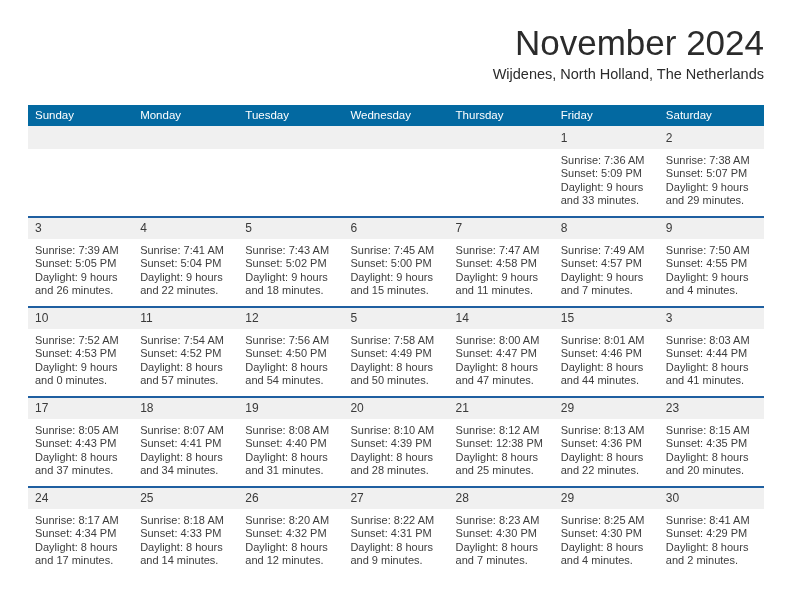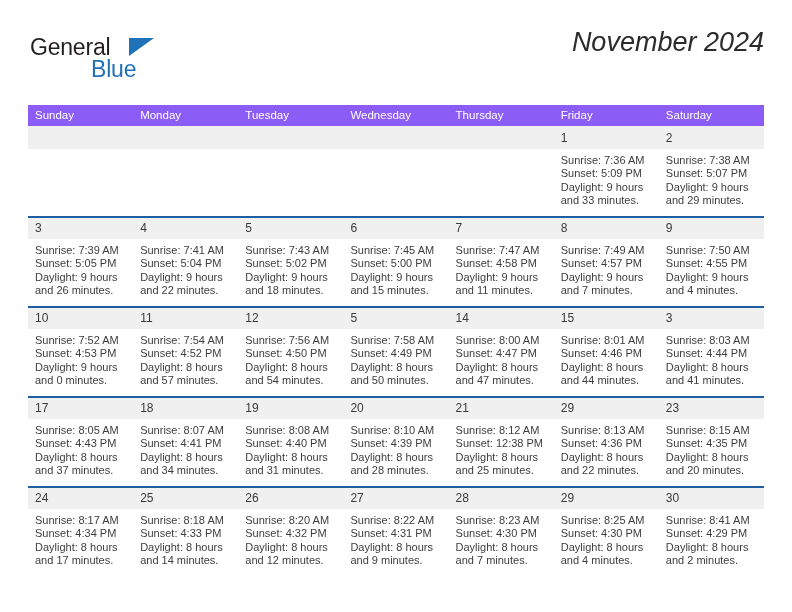--- a/index.html
+++ b/index.html
@@ -65,25 +65,24 @@
     line-height: 26px;
   }
 
   .titles {
     position: absolute;
     right: 0;
     top: 0;
     text-align: right;
   }
   .cal-title {
-    font-size: 27px;
+    font-size: 35px;
     color: #2b2b2b;
     line-height: 33px;
     white-space: nowrap;
-    font-style: italic;
   }
   .cal-sub {
     margin-top: 6px;
     font-size: 14.5px;
     color: #2b2b2b;
     line-height: 18px;
     white-space: nowrap;
   }
 
   
@@ -91,21 +90,21 @@
     position: absolute;
     left: 28px;
     top: 105px;
     width: 736px;
     border-collapse: collapse;
     table-layout: fixed;
   }
   .cal col { width: 105.15px; }
 
   .cal thead th {
-    background: #8b5cf6;
+    background: #0369a1;
     color: #ffffff;
     font-size: 11.5px;
     font-weight: normal;
     text-align: left;
     padding: 4px 0 5px 7px;
     height: 12px;
     border: 0;
   }
 
   .wk-sep td {
@@ -147,28 +146,24 @@
   .info .wrap { white-space: normal; }
   td.blankcell .daynum { background: #f0f0f0; }
 </style>
 </head>
 <body>
 
 <div class="page">
 
   <div class="head">
 
-    <div class="brand">
-      <span class="brand-general">General</span>
-      <span class="brand-tri"></span>
-      <span class="brand-blue">Blue</span>
-    </div>
 
     <div class="titles">
       <div class="cal-title">November 2024</div>
+      <div class="cal-sub">Wijdenes, North Holland, The Netherlands</div>
     </div>
 
   </div>
 
   <table class="cal">
     <colgroup>
       <col>
         <col>
         <col>
         <col>

